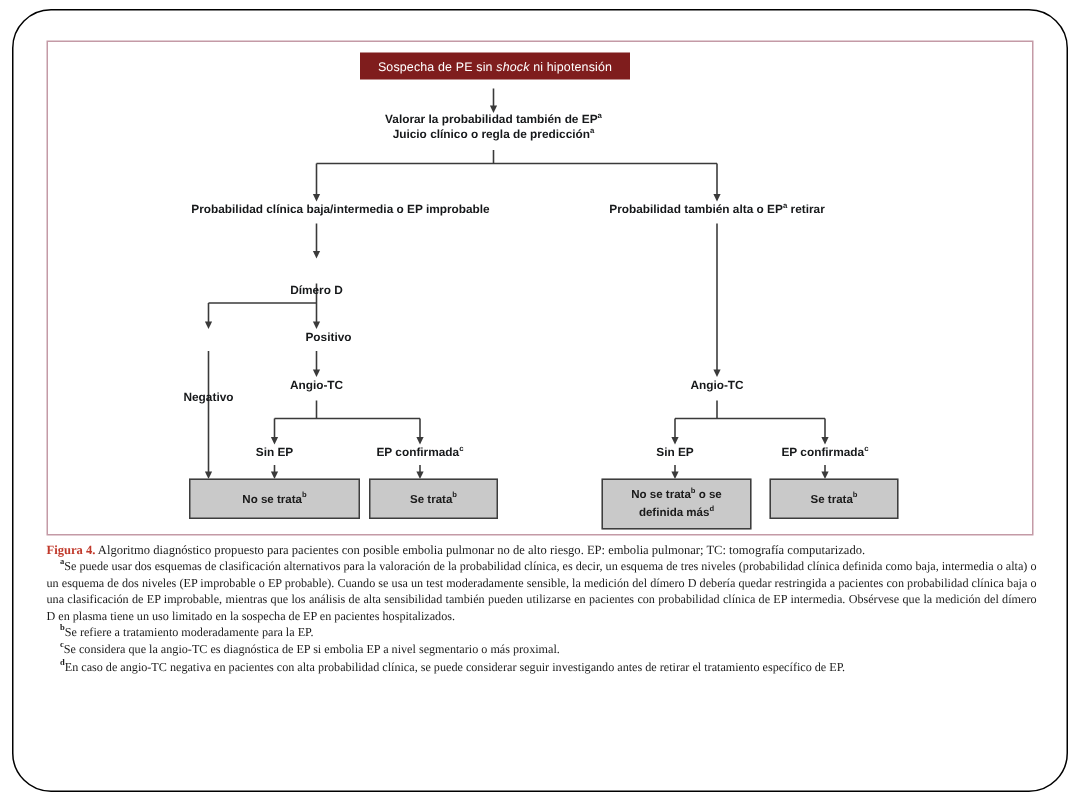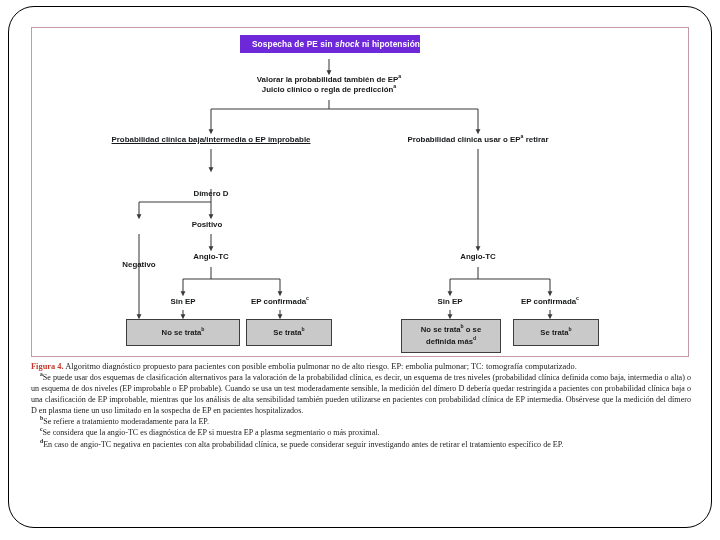--- a/index.html
+++ b/index.html
@@ -65,28 +65,28 @@
     text-align: center;
     color: #1a1a1a;
     line-height: 1.25;
     white-space: nowrap;
   }
 
   
   .banner {
     position: absolute;
     box-sizing: border-box;
-    background: #6d28d9;
+    background: #7f1d1d;
     color: #ffffff;
     font-family: "Liberation Sans", sans-serif;
     font-size: 8.3px;
-    font-weight: bold;
+    font-weight: normal;
     display: flex;
     align-items: center;
-    justify-content: flex-end;
+    justify-content: center;
     letter-spacing: .1px;
   }
   .banner em { font-style: italic; }
 
   
   .plain {
     font-family: "Liberation Sans", sans-serif;
     font-size: 7.9px;
     font-weight: bold;
     color: #16181a;
@@ -203,37 +203,37 @@
 
     <div class="banner" style="left:209px; top:8px; width:180px; height:18px;">
       <span><span>Sospecha de PE sin </span><em>shock</em><span> ni hipotensión</span></span>
     </div>
 
     <div class="node plain" style="left:198px; top:48px; width:200px;">
       <div><span>Valorar la probabilidad también de EP</span><sup>a</sup></div>
       <div><span>Juicio clínico o regla de predicción</span><sup>a</sup></div>
     </div>
 
-    <div class="node plain" style="left:40px; top:108px; width:280px;text-decoration:underline;">
+    <div class="node plain" style="left:56px; top:108px; width:280px;">
       <span>Probabilidad clínica baja/intermedia o EP improbable</span>
     </div>
 
     <div class="node plain" style="left:337px; top:108px; width:220px;">
-      <span>Probabilidad clínica usar o EP</span><sup>a</sup><span> retirar</span>
+      <span>Probabilidad también alta o EP</span><sup>a</sup><span> retirar</span>
     </div>
 
     <div class="node plain" style="left:140px; top:162px; width:80px;">
       <span>Dímero D</span>
     </div>
 
     <div class="node plain" style="left:68px; top:193px; width:80px;margin-top:40px;">
       <span>Negativo</span>
     </div>
 
-    <div class="node plain" style="left:136px; top:193px; width:80px;">
+    <div class="node plain" style="left:148px; top:193px; width:80px;">
       <span>Positivo</span>
     </div>
 
     <div class="node plain" style="left:140px; top:225px; width:80px;">
       <span>Angio-TC</span>
     </div>
 
     <div class="node plain" style="left:407px; top:225px; width:80px;">
       <span>Angio-TC</span>
     </div>
@@ -281,21 +281,21 @@
 
     <div class="note indent">
       <sup>a</sup><span>Se puede usar dos esquemas de clasificación alternativos para la valoración de la probabilidad clínica, es decir, un esquema de tres niveles (probabilidad clínica definida como baja, intermedia o alta) o un esquema de dos niveles (EP improbable o EP probable). Cuando se usa un test moderadamente sensible, la medición del dímero D debería quedar restringida a pacientes con probabilidad clínica baja o una clasificación de EP improbable, mientras que los análisis de alta sensibilidad también pueden utilizarse en pacientes con probabilidad clínica de EP intermedia. Obsérvese que la medición del dímero D en plasma tiene un uso limitado en la sospecha de EP en pacientes hospitalizados.</span>
     </div>
 
     <div class="note indent">
       <sup>b</sup><span>Se refiere a tratamiento moderadamente para la EP.</span>
     </div>
 
     <div class="note indent">
-      <sup>c</sup><span>Se considera que la angio-TC es diagnóstica de EP si muestra EP a plasma segmentario o más proximal.</span>
+      <sup>c</sup><span>Se considera que la angio-TC es diagnóstica de EP si embolia EP a nivel segmentario o más proximal.</span>
     </div>
 
     <div class="note indent">
       <sup>d</sup><span>En caso de angio-TC negativa en pacientes con alta probabilidad clínica, se puede considerar seguir investigando antes de retirar el tratamiento específico de EP.</span>
     </div>
 
   </div>
 
 </div>
 

